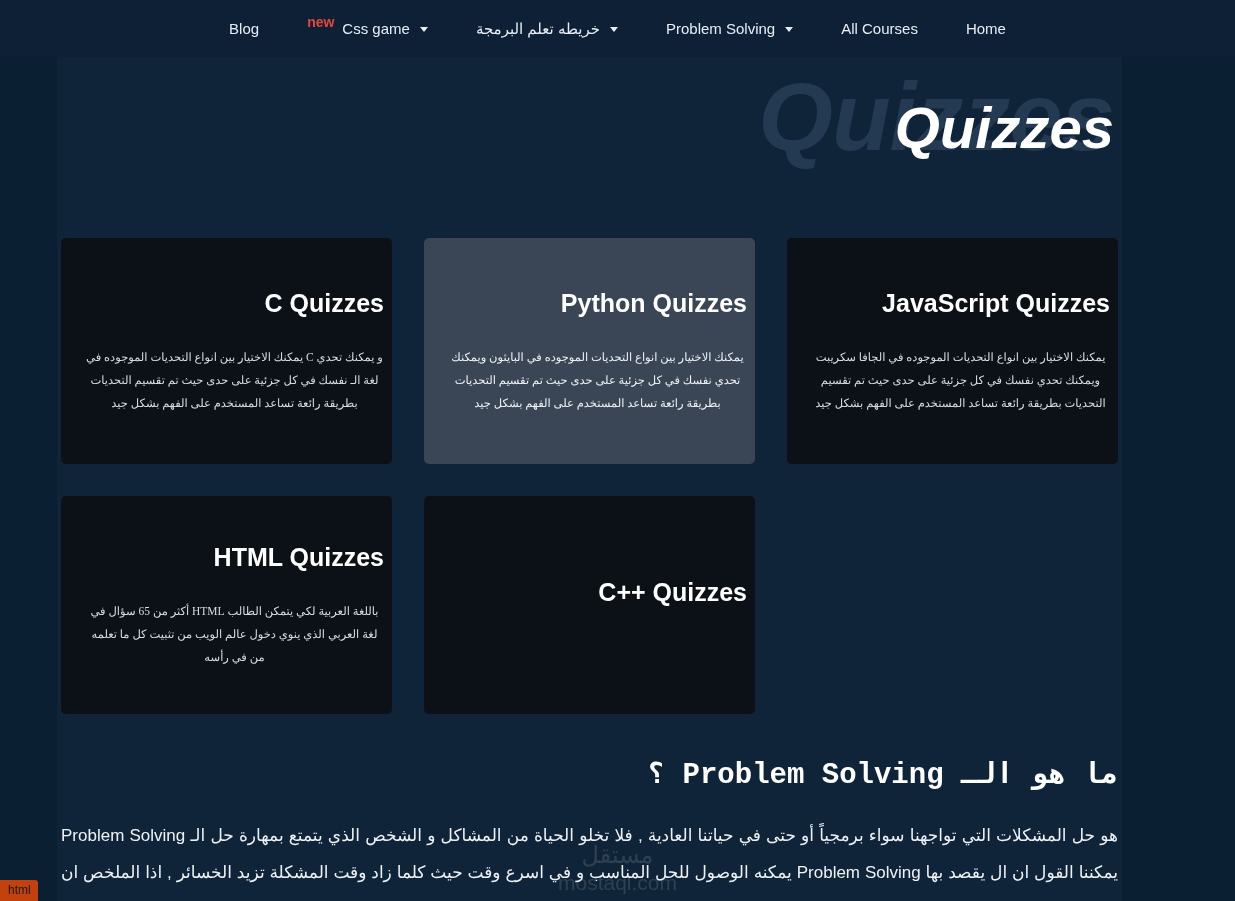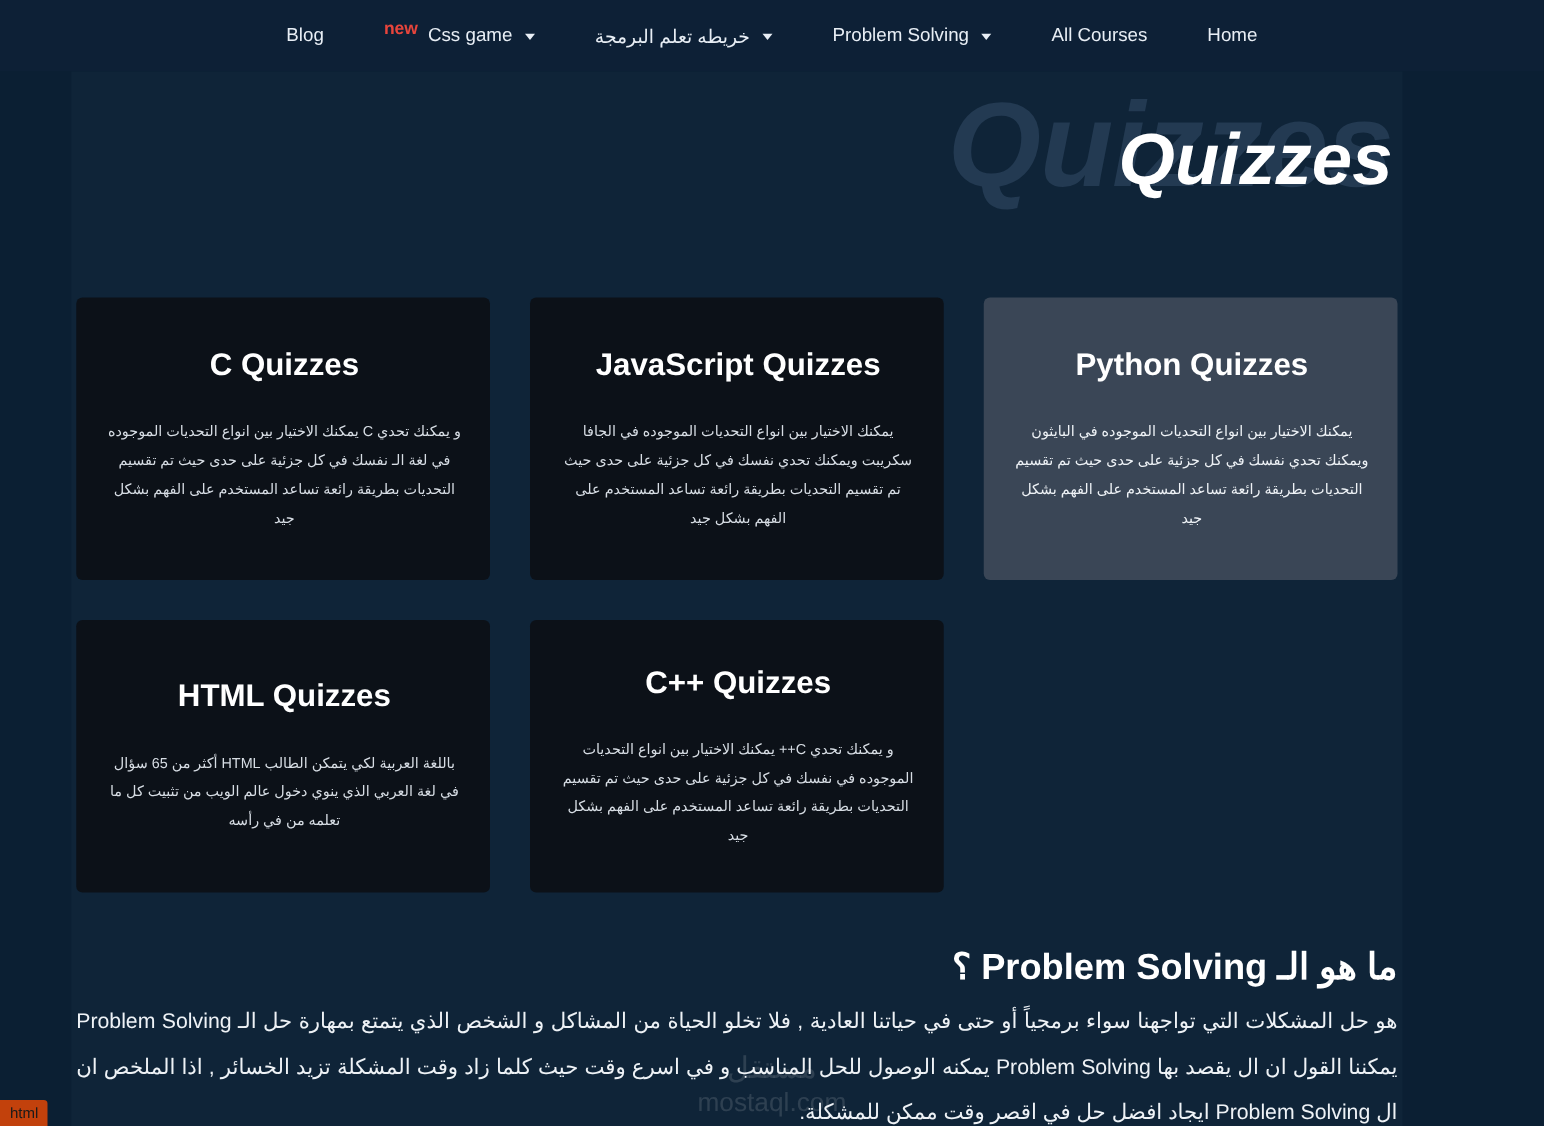--- a/index.html
+++ b/index.html
@@ -107,24 +107,24 @@
   .grid {
     display: grid;
     grid-template-columns: repeat(3, 1fr);
     gap: 32px;
     padding: 26px 4px 0 4px;
   }
   .card {
     background: #0c1118;
     border-radius: 5px;
     min-height: 218px;
-    padding: 28px 22px 26px 24px;
+    padding: 28px 8px 26px 24px;
     display: flex;
     flex-direction: column;
-    align-items: center;
+    align-items: flex-end;
     justify-content: center;
     cursor: pointer;
     transition: background .15s;
   }
   .card.active {
     background: #3a4656;
     min-height: 226px;
   }
   .card-title {
     color: #ffffff;
@@ -132,36 +132,38 @@
     font-weight: bold;
     text-align: center;
     margin-bottom: 28px;
   }
   .card-text {
     color: #d7dde4;
     font-size: 11.5px;
     line-height: 2.0;
     text-align: center;
     direction: rtl;
+    font-family: Liberation Serif, serif;
   }
   .card.active .card-text { color: #eef2f6; }
 
   
   .ps-section {
     margin-top: 42px;
     padding: 0 4px 30px 4px;
     direction: rtl;
   }
   .ps-heading {
     color: #ffffff;
     font-size: 29px;
     font-weight: bold;
     text-align: right;
-    margin-bottom: 8px;
-    direction: rtl;
+    margin-bottom: 26px;
+    direction: rtl;
+    font-family: Liberation Mono, monospace;
   }
   .ps-para {
     color: #eef2f6;
     font-size: 17px;
     line-height: 2.15;
     text-align: justify;
     direction: rtl;
   }
 
   
@@ -232,39 +234,38 @@
     <h1 class="hero-title">Quizzes</h1>
   </section>
 
   <section class="grid">
 
     <div class="card">
       <div class="card-title">C Quizzes</div>
       <div class="card-text">و يمكنك تحدي C يمكنك الاختيار بين انواع التحديات الموجوده في لغة الـ نفسك في كل جزئية على حدى حيث تم تقسيم التحديات بطريقة رائعة تساعد المستخدم على الفهم بشكل جيد</div>
     </div>
 
-    <div class="card">
-      <div class="card-title">JavaScript Quizzes</div>
-      <div class="card-text">يمكنك الاختيار بين انواع التحديات الموجوده في الجافا سكريبت ويمكنك تحدي نفسك في كل جزئية على حدى حيث تم تقسيم التحديات بطريقة رائعة تساعد المستخدم على الفهم بشكل جيد</div>
-    </div>
-
     <div class="card active">
       <div class="card-title">Python Quizzes</div>
       <div class="card-text">يمكنك الاختيار بين انواع التحديات الموجوده في البايثون ويمكنك تحدي نفسك في كل جزئية على حدى حيث تم تقسيم التحديات بطريقة رائعة تساعد المستخدم على الفهم بشكل جيد</div>
     </div>
 
+    <div class="card">
+      <div class="card-title">JavaScript Quizzes</div>
+      <div class="card-text">يمكنك الاختيار بين انواع التحديات الموجوده في الجافا سكريبت ويمكنك تحدي نفسك في كل جزئية على حدى حيث تم تقسيم التحديات بطريقة رائعة تساعد المستخدم على الفهم بشكل جيد</div>
+    </div>
+
 
     <div class="card">
       <div class="card-title">HTML Quizzes</div>
       <div class="card-text">باللغة العربية لكي يتمكن الطالب HTML أكثر من 65 سؤال في لغة العربي الذي ينوي دخول عالم الويب من تثبيت كل ما تعلمه من في رأسه</div>
     </div>
 
     <div class="card">
       <div class="card-title">C++ Quizzes</div>
-      <div class="card-text">و يمكنك تحدي C++ يمكنك الاختيار بين انواع التحديات الموجوده في نفسك في كل جزئية على حدى حيث تم تقسيم التحديات بطريقة رائعة تساعد المستخدم على الفهم بشكل جيد</div>
     </div>
 
   </section>
 
   <section class="ps-section">
     <h2 class="ps-heading">ما هو الـ Problem Solving ؟</h2>
     <p class="ps-para">هو حل المشكلات التي تواجهنا سواء برمجياً أو حتى في حياتنا العادية , فلا تخلو الحياة من المشاكل و الشخص الذي يتمتع بمهارة حل الـ Problem Solving يمكننا القول ان ال يقصد بها Problem Solving يمكنه الوصول للحل المناسب و في اسرع وقت حيث كلما زاد وقت المشكلة تزيد الخسائر , اذا الملخص ان ال Problem Solving ايجاد افضل حل في اقصر وقت ممكن للمشكلة.</p>
   </section>
 
 </main>

